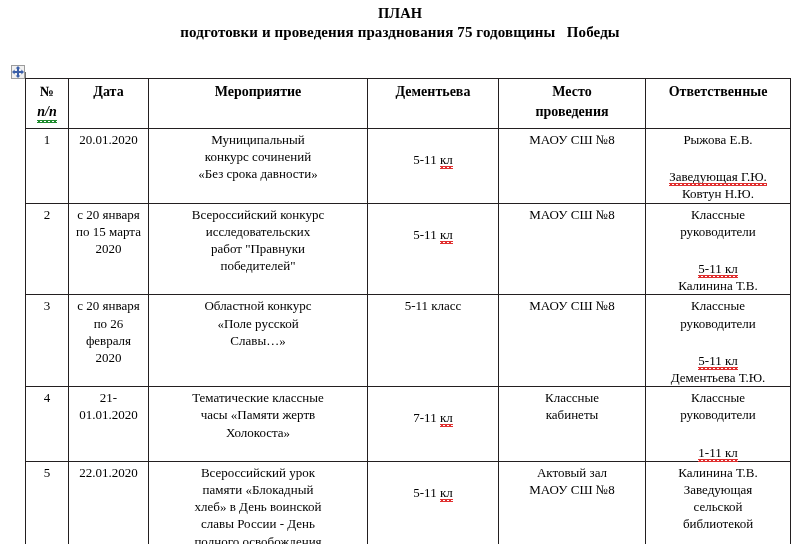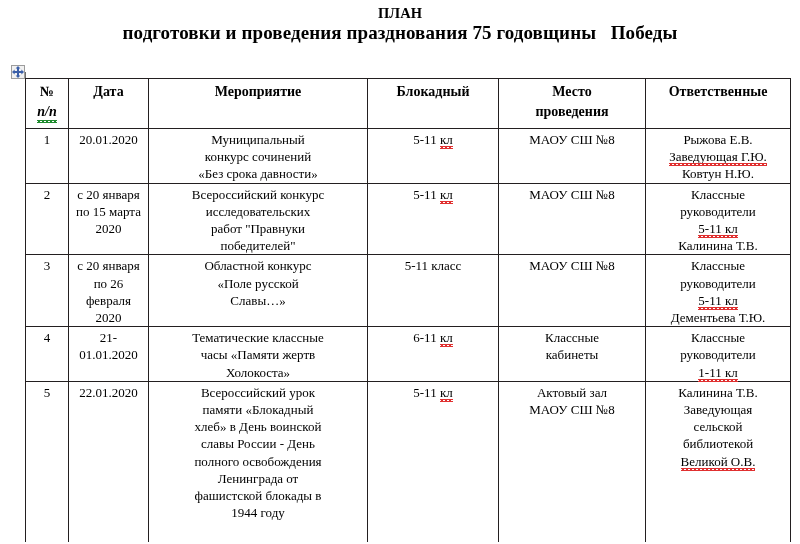--- a/index.html
+++ b/index.html
@@ -25,21 +25,21 @@
   
   .title-block {
     position: absolute;
     left: 0;
     top: 4px;
     width: 800px;
     text-align: center;
   }
   .title-line {
     font-weight: bold;
-    font-size: 19px;
+    font-size: 15px;
     line-height: 19px;
     letter-spacing: 0.1px;
     white-space: pre;
   }
   .title-line.main {
     font-size: 14.5px;
   }
 
   
   .move-handle {
@@ -111,20 +111,21 @@
   
   tr.last-row td {
     border-bottom: none;
     height: 158px;
   }
 
   
   .sp-red {
     display: inline-block;
     position: relative;
+    margin-top: 20px;
   }
   .sp-red::after {
     content: "";
     position: absolute;
     left: 0;
     right: 0;
     bottom: -1px;
     height: 3px;
     background-image:
       linear-gradient(45deg, transparent 40%, #e03030 40%, #e03030 60%, transparent 60%),
@@ -188,21 +189,21 @@
           <col class="col-resp">
       </colgroup>
       <thead>
         <tr>
           <th>
             <span>№</span><br>
             <span class="sp-green">п/п</span>
           </th>
           <th>Дата</th>
           <th>Мероприятие</th>
-          <th>Блокадный</th>
+          <th>Дементьева</th>
           <th class="cellline">Место
 проведения</th>
           <th>Ответственные</th>
         </tr>
       </thead>
       <tbody>
 
         <tr>
           <td class="cell-num">1</td>
           <td class="cellline">20.01.2020</td>
@@ -256,21 +257,21 @@
           </td>
         </tr>
 
         <tr>
           <td class="cell-num">4</td>
           <td class="cellline">21-
 01.01.2020</td>
           <td class="cellline">Тематические классные
 часы «Памяти жертв
 Холокоста»</td>
-          <td><span>6-11 </span><span class="sp-red">кл</span></td>
+          <td><span>7-11 </span><span class="sp-red">кл</span></td>
           <td class="cellline">Классные
 кабинеты</td>
           <td>
             <div>Классные</div>
             <div>руководители</div>
             <div><span class="sp-red">1-11 кл</span></div>
           </td>
         </tr>
 
         <tr class="last-row">

